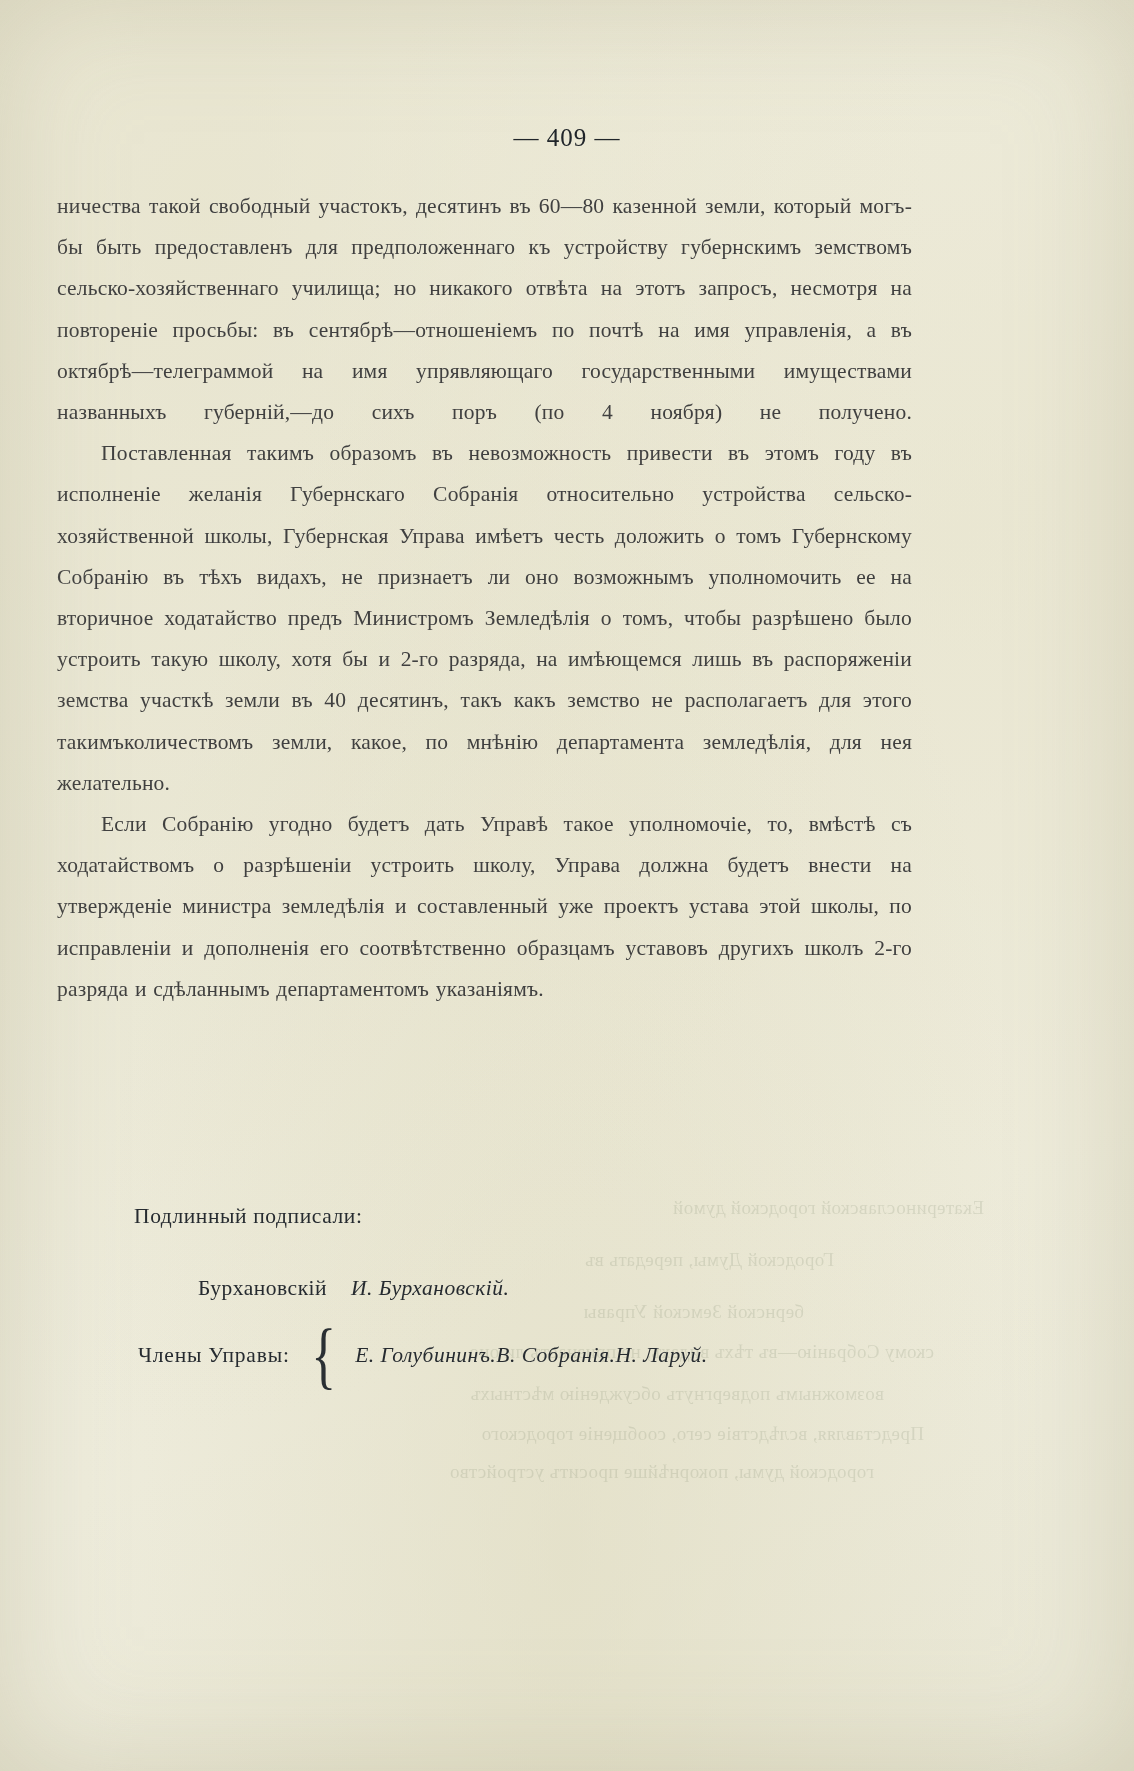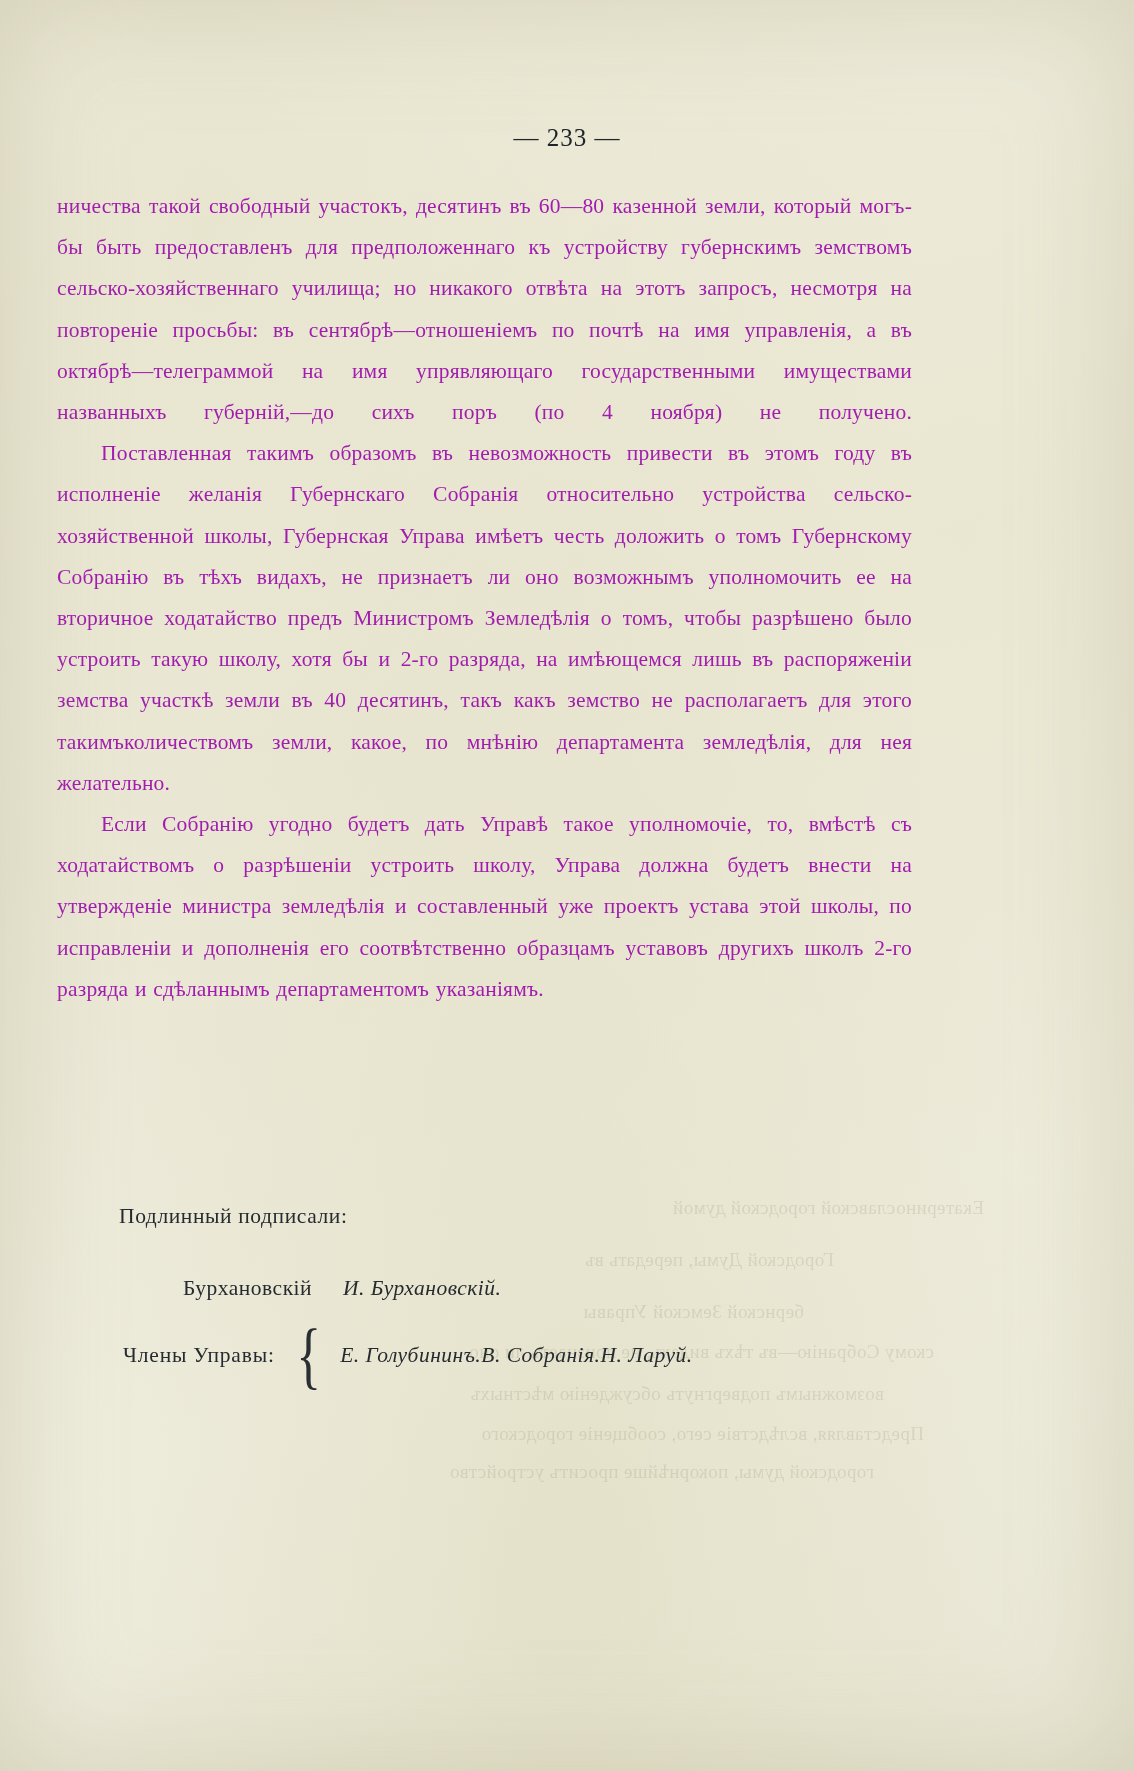--- a/index.html
+++ b/index.html
@@ -73,34 +73,34 @@
     width: 855px;
   }
 
   p.para {
     margin: 0 0 0 0;
     font-size: 21.5px;
     line-height: 41.2px;
     text-align: justify;
     text-align-last: justify;
     letter-spacing: 0.2px;
-    color: #a21caf;
+    color: #404040;
     word-spacing: 1px;
   }
   p.para.last-left {
     text-align: justify;
     text-align-last: left;
   }
   p.para.indent {
     text-indent: 44px;
   }
 
   .sig-block {
     position: absolute;
-    left: 57px;
+    left: 72px;
     top: 1196px;
     width: 855px;
     font-size: 21.5px;
     color: #262b30;
   }
   .sig-line-podlinny {
     padding-left: 62px;
     letter-spacing: 0.6px;
     line-height: 40px;
   }
@@ -158,34 +158,34 @@
   <div class="bl" style="left:300px; top:1240px;">Городской Думы, передать въ</div>
   <div class="bl" style="left:330px; top:1292px;">бернской Земской Управы</div>
   <div class="bl" style="left:200px; top:1332px;">скому Собранію—въ тѣхъ видахъ, не признаетъ ли оно</div>
   <div class="bl" style="left:250px; top:1374px;">возможнымъ подвергнуть обсужденію мѣстныхъ</div>
   <div class="bl" style="left:210px; top:1414px;">Представляя, вслѣдствіе сего, сообщеніе городского</div>
   <div class="bl" style="left:260px; top:1452px;">городской думы, покорнѣйше проситъ устройство</div>
 </div>
 
 <div class="page">
 
-  <div class="folio">— 233 —</div>
+  <div class="folio">— 409 —</div>
 
   <div class="body-col">
     <p class="para">ничества такой свободный участокъ, десятинъ въ 60—80 казенной земли, который могъ-бы быть предоставленъ для предположеннаго къ устройству губернскимъ земствомъ сельско-хозяйственнаго училища; но никакого отвѣта на этотъ запросъ, несмотря на повтореніе просьбы: въ сентябрѣ—отношеніемъ по почтѣ на имя управленія, а въ октябрѣ—телеграммой на имя упрявляющаго государственными имуществами названныхъ губерній,—до сихъ поръ (по 4 ноября) не получено.</p>
     <p class="para indent">Поставленная такимъ образомъ въ невозможность привести въ этомъ году въ исполненіе желанія Губернскаго Собранія относительно устройства сельско-хозяйственной школы, Губернская Управа имѣетъ честь доложить о томъ Губернскому Собранію въ тѣхъ видахъ, не признаетъ ли оно возможнымъ уполномочить ее на вторичное ходатайство предъ Министромъ Земледѣлія о томъ, чтобы разрѣшено было устроить такую школу, хотя бы и 2-го разряда, на имѣющемся лишь въ распоряженіи земства участкѣ земли въ 40 десятинъ, такъ какъ земство не располагаетъ для этого такимъколичествомъ земли, какое, по мнѣнію департамента земледѣлія, для нея желательно.</p>
     <p class="para indent last-left">Если Собранію угодно будетъ дать Управѣ такое уполномочіе, то, вмѣстѣ съ ходатайствомъ о разрѣшеніи устроить школу, Управа должна будетъ внести на утвержденіе министра земледѣлія и составленный уже проектъ устава этой школы, по исправленіи и дополненія его соотвѣтственно образцамъ уставовъ другихъ школъ 2-го разряда и сдѣланнымъ департаментомъ указаніямъ.</p>
   </div>
 
   <div class="sig-block">
     <div class="sig-line-podlinny">Подлинный подписали:</div>
 
     <div class="sig-chair">
       <span>Бурхановскій</span>
-      <span class="name-italic" style="margin-left:25px;font-family:Liberation Serif, serif;">И. Бурхановскій.</span>
+      <span class="name-italic" style="margin-left:18px;font-family:Liberation Serif, serif;">И. Бурхановскій.</span>
     </div>
 
     <div class="members-wrap">
       <span class="members-label">Члены Управы:</span>
       <span class="brace">{</span>
       <span class="members-names">
         <span class="name-italic">Е. Голубининъ.</span>
         <span class="name-italic">В. Собранія.</span>
         <span class="name-italic">Н. Ларуй.</span>
       </span>

